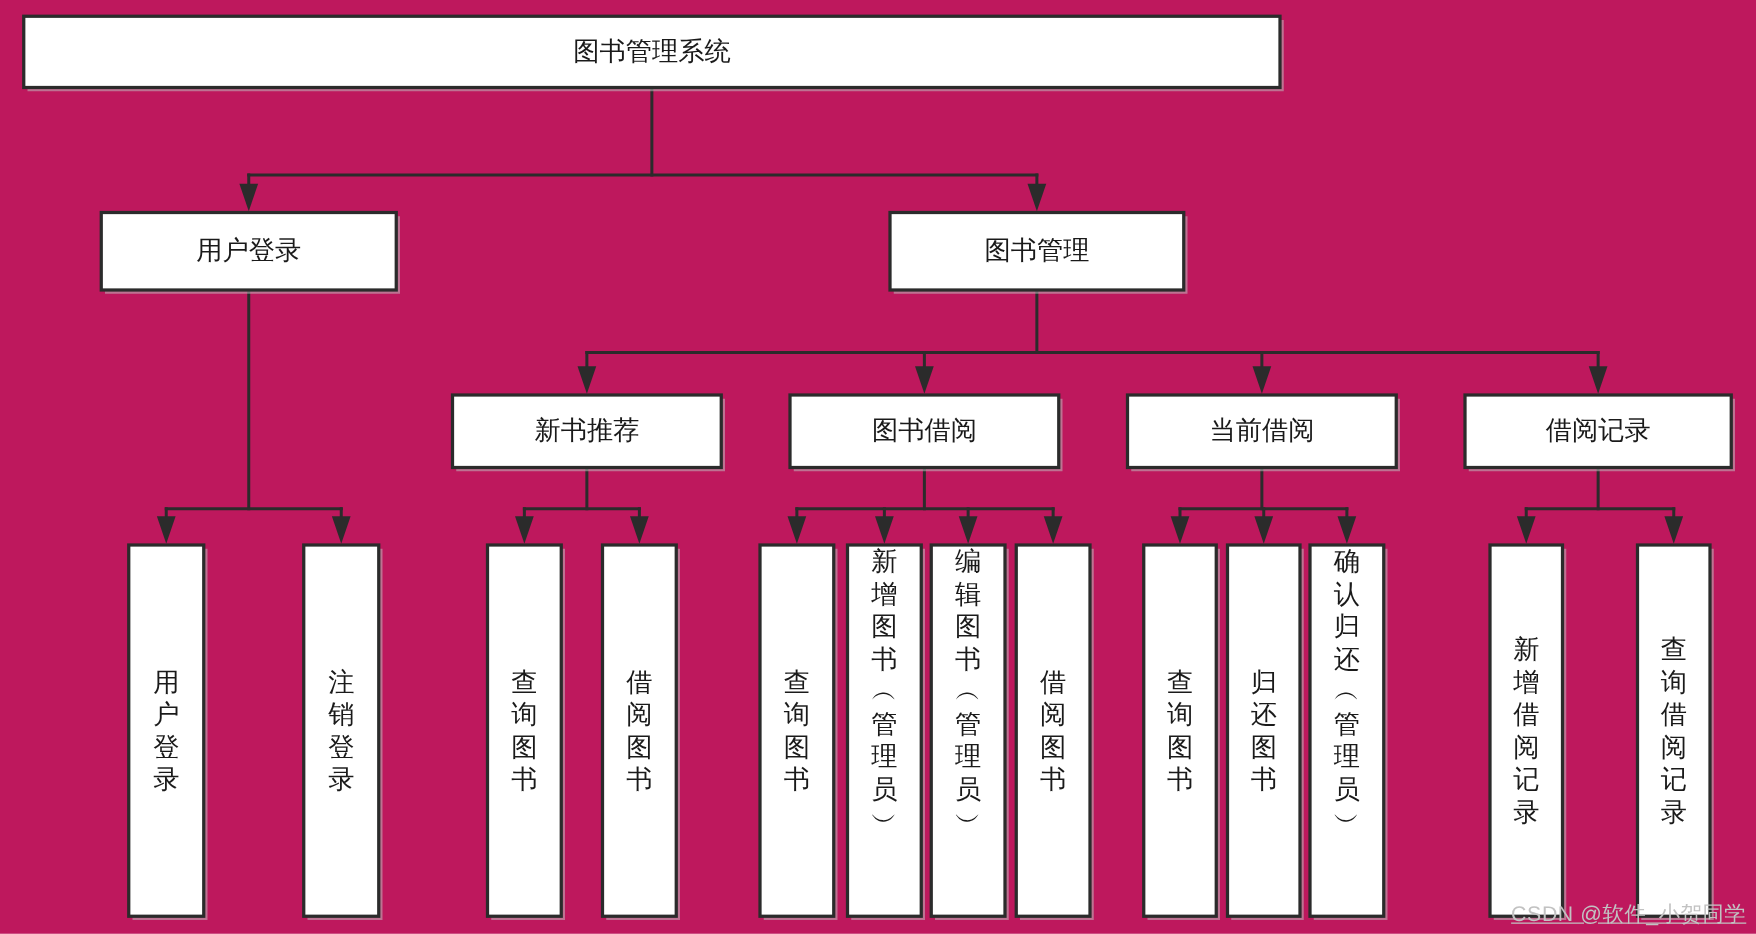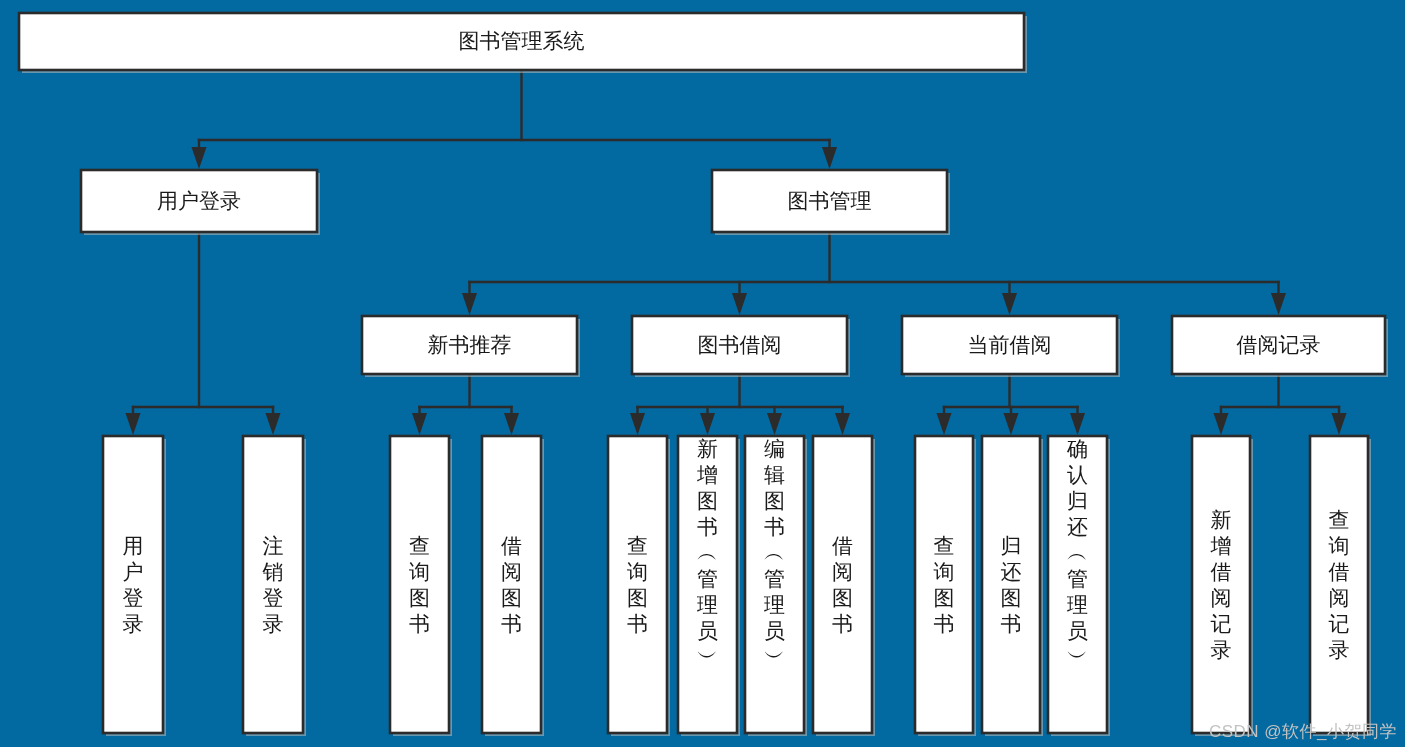--- a/index.html
+++ b/index.html
@@ -1,39 +1,39 @@
 <!DOCTYPE html>
 <html><head>
 <meta charset="utf-8">
 <style>
   html,body{margin:0;padding:0;background:#ffffff;}
   body{
     width:1405px;height:747px;overflow:hidden;
     font-family:"Liberation Sans","DejaVu Sans",sans-serif;
   }
-  #stage{position:relative;width:1405px;height:747px;background:#0369a1;}
+  #stage{position:relative;width:1405px;height:747px;background:#be185d;}
   svg#diagram{position:absolute;left:0;top:0;width:1405px;height:747px;display:block;}
   .node-rect{fill:#ffffff;stroke:#2b2b2b;stroke-width:2.6;}
   .node-shadow{fill:#bdbdbd;stroke:none;opacity:.55;}
   .edge{stroke:#2b2b2b;stroke-width:2.4;fill:none;stroke-linecap:square;}
   .arrow-head{fill:#2b2b2b;stroke:none;}
   .node-label{
     font-family:"Liberation Sans","DejaVu Sans",sans-serif;
     fill:#1a1a1a;font-size:21px;text-anchor:middle;
     dominant-baseline:middle;
   }
   .node-label-v{
     font-family:"Liberation Sans","DejaVu Sans",sans-serif;
     fill:#1a1a1a;font-size:21px;text-anchor:middle;
   }
   .watermark{
     position:absolute;right:8px;bottom:4px;
     font-family:"Liberation Sans","DejaVu Sans",sans-serif;
     font-size:17px;color:#c2c2c2;letter-spacing:.5px;
-    white-space:nowrap;user-select:none;
+    white-space:nowrap;user-select:none;text-decoration:underline;
   }
 </style>
 </head>
 <body>
 
 <div id="stage">
   <svg id="diagram" viewBox="0 0 1405 747">
     <g id="edges-layer">
         <line x1="521.5" y1="70" x2="521.5" y2="140" class="edge"></line>
         <line x1="199" y1="140" x2="829.5" y2="140" class="edge"></line>

